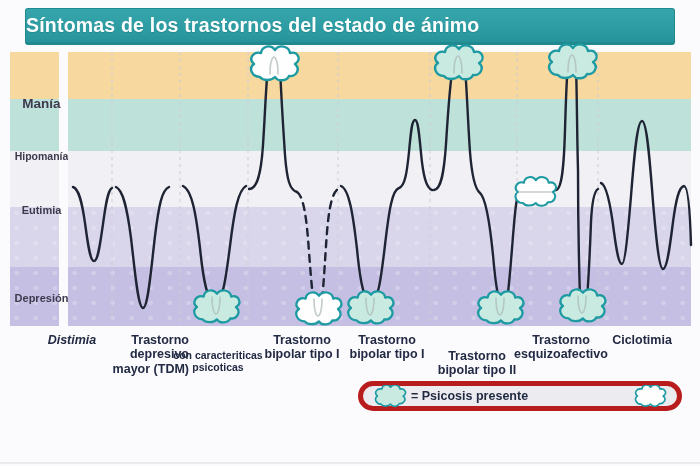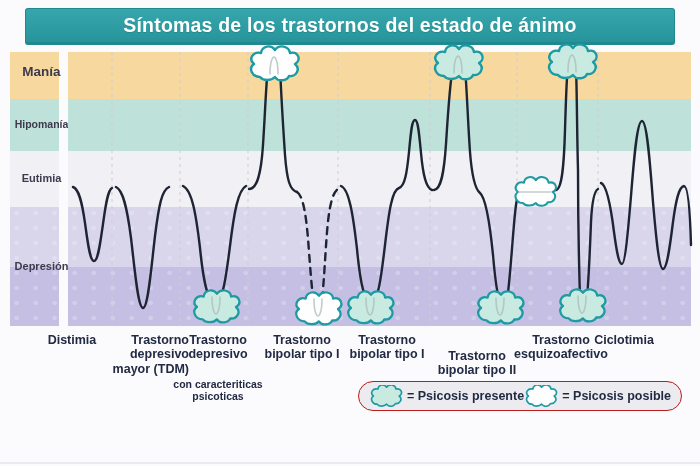--- a/index.html
+++ b/index.html
@@ -8,21 +8,21 @@
     background:#FBFAFC;
     font-family:"Liberation Sans", sans-serif;
     -webkit-font-smoothing:antialiased;
   }
   
   .title-bar{
     position:absolute;left:25px;top:8px;width:650px;height:37px;
     background:linear-gradient(180deg,#36A6AC 0%,#2B9BA1 70%,#27939A 100%);
     border:1px solid #1F898F;border-bottom-width:3px;border-radius:3px;
     box-sizing:border-box;
-    display:flex;align-items:center;justify-content:center;
+    display:flex;align-items:center;justify-content:flex-start;
   }
   .title-bar span{
     color:#FDFFFF;font-size:19.5px;font-weight:bold;letter-spacing:.2px;
     text-shadow:0 1px 1px rgba(0,0,0,.12);
   }
   
   .bands{position:absolute;top:52px;}
   .bands .b{width:100%;}
   .b.mania{height:47px;background:#F7D9A0;}
   .b.hypo{height:52px;background:#BEE2DA;}
@@ -30,46 +30,46 @@
   .b.depl{height:60px;background:#D9D6EB;}
   .b.depd{height:59px;background:#C5C0E3;}
   .b.depl,.b.depd{
     background-image:radial-gradient(circle at 35% 40%, rgba(255,255,255,.22) 2px, transparent 2.6px);
     background-size:19px 15px;
   }
   .axis-col{left:10px;width:49px;}
   .chart-col{left:68px;width:623px;}
   .axis-label{
     position:absolute;left:10px;width:63px;text-align:center;
-    color:#3E3A4E;font-weight:bold;
+    color:#3E3A4E;font-weight:bold;margin-top:32px;
   }
   .al-mania{top:64px;font-size:13.5px;}
   .al-hypo{top:118px;font-size:10.5px;}
   .al-euti{top:172px;font-size:11px;}
   .al-dep{top:260px;font-size:11px;}
   
   .overlay{position:absolute;left:0;top:0;width:700px;height:466px;}
   
   .dl{
     position:absolute;top:333px;text-align:center;
     color:#222A44;font-size:12.5px;font-weight:bold;line-height:1.14;
   }
   .dl .note{display:block;font-size:10.5px;font-weight:bold;line-height:1.15;margin-top:16px;}
-  .d0{left:37px;width:70px;}
+  .d0{left:37px;width:70px;font-style:italic;}
   .d1{left:105px;width:84px;text-align:right;}
   .d2{left:173px;width:90px;}
   .d3{left:256px;width:92px;}
   .d4{left:341px;width:92px;}
   .d5{left:427px;width:100px;margin-top:16px;}
   .d6{left:501px;width:120px;}
-  .d7{left:584px;width:80px;}
+  .d7{left:602px;width:80px;}
   
   .legend{
     position:absolute;left:358px;top:381px;width:324px;height:30px;
-    background:#ECEBEF;border:1px solid #b91c1c;border-radius:15px;
+    background:#ECEBEF;border:5px solid #b91c1c;border-radius:15px;
     box-sizing:border-box;
     display:flex;align-items:center;justify-content:space-between;padding:0 10px;
   }
   .legend-item{display:flex;align-items:center;gap:4px;}
   .legend-item span{color:#1F2940;font-size:12.5px;font-weight:bold;}
   .bottom-line{position:absolute;left:0;top:462px;width:700px;height:2px;background:#ECEAEF;}
 </style>
 </head>
 <body>
 
@@ -172,35 +172,34 @@
     <use href="#tipU" transform="translate(582,306)"></use>
     <use href="#tipN" transform="translate(274,64)"></use>
     <use href="#tipN" transform="translate(458,63)"></use>
     <use href="#tipN" transform="translate(572,62)"></use>
     <path d="M 519 192 L 551 192"></path>
   </g>
 </svg>
 
 <div class="dl d0"><span>Distimia</span><span class="note"></span></div>
 <div class="dl d1"><span>Trastorno depresivo mayor (TDM)</span><span class="note"></span></div>
-<div class="dl d2"><span>Trastorno depresivo</span><span class="note">con caracteriticas psicoticas</span></div>
+<div class="dl d2"><span class="note">con caracteriticas psicoticas</span></div>
 <div class="dl d3"><span>Trastorno bipolar tipo I</span><span class="note"></span></div>
 <div class="dl d4"><span>Trastorno bipolar tipo I</span><span class="note"></span></div>
 <div class="dl d5"><span>Trastorno bipolar tipo II</span><span class="note"></span></div>
 <div class="dl d6"><span>Trastorno esquizoafectivo</span><span class="note"></span></div>
 <div class="dl d7"><span>Ciclotimia</span><span class="note"></span></div>
 
 <div class="legend">
   <div class="legend-item">
     <svg width="34" height="22" viewBox="-27 -17 54 34">
       <use href="#cloud" fill="#C9EAE1" stroke="#1D9AA2" stroke-width="2.6" stroke-linejoin="round"></use>
     </svg>
     <span>= Psicosis presente</span>
   </div>
   <div class="legend-item">
     <svg width="34" height="22" viewBox="-27 -17 54 34">
       <use href="#cloud" fill="#FEFEFE" stroke="#1D9AA2" stroke-width="2.6" stroke-linejoin="round"></use>
     </svg>
-    <span>= Psicosis posible</span>
   </div>
 </div>
 
 <div class="bottom-line"></div>
 
 </body></html>

